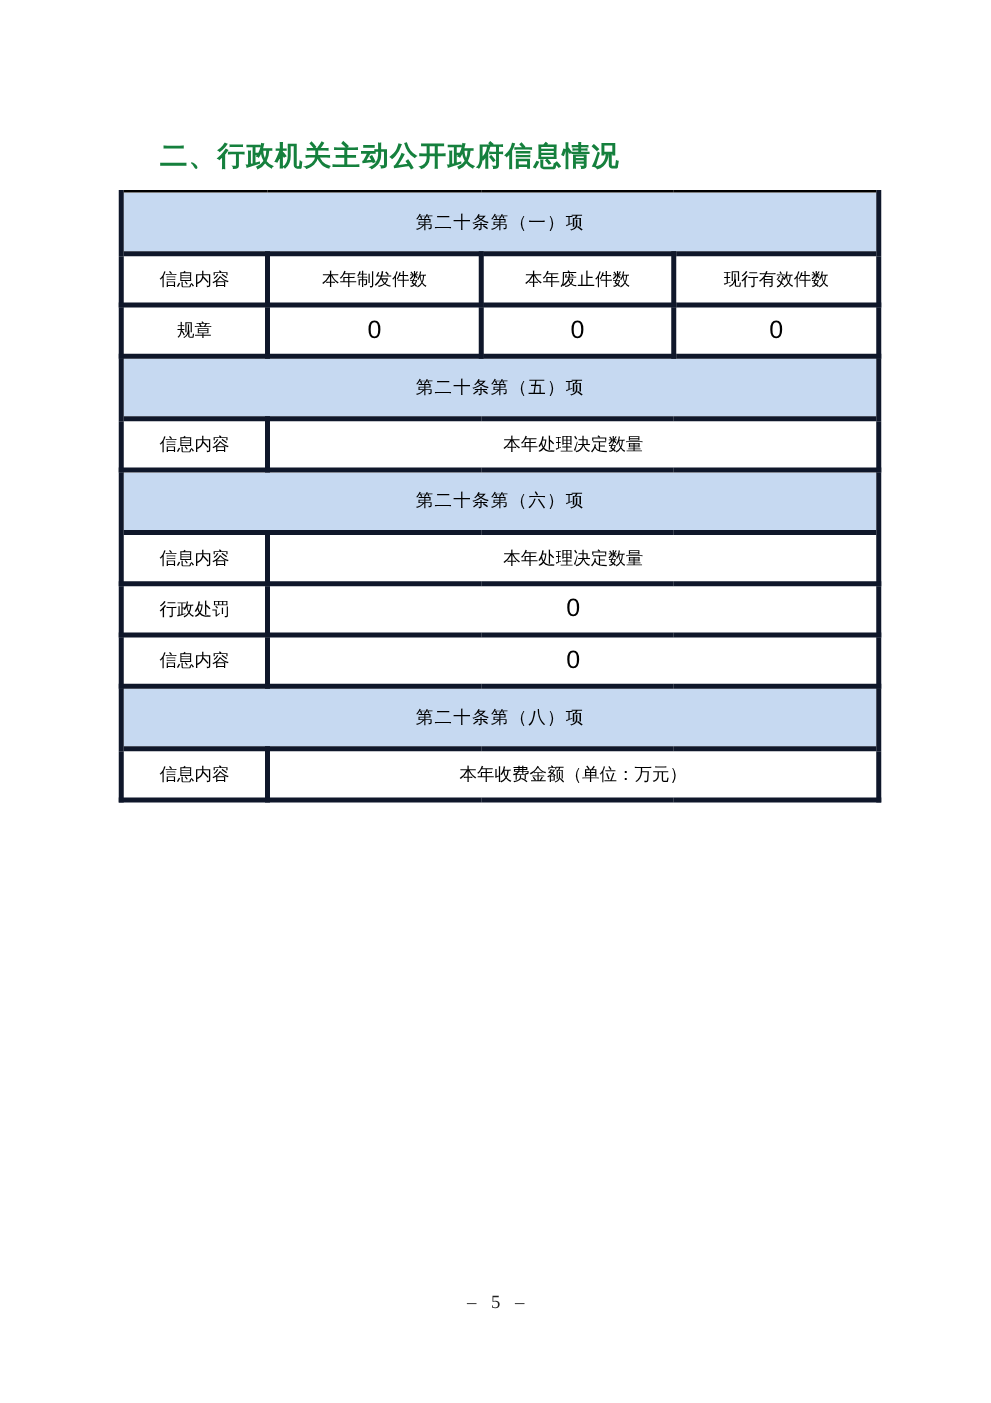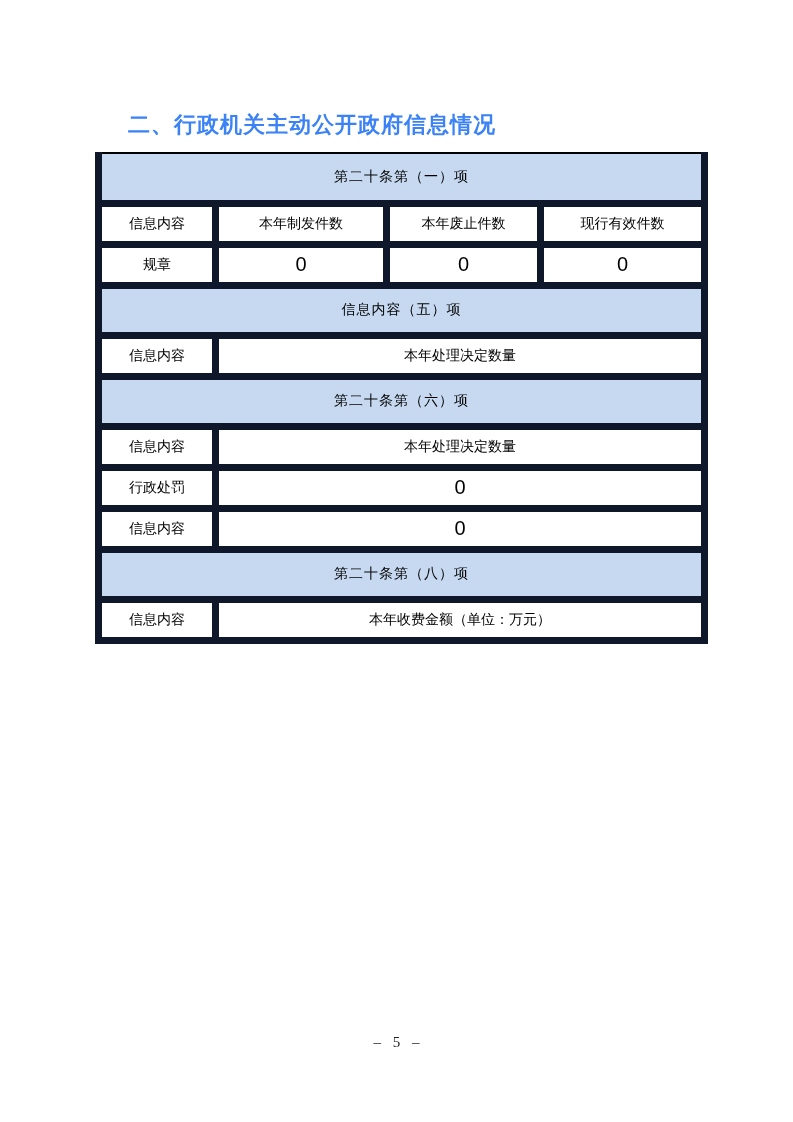--- a/index.html
+++ b/index.html
@@ -15,34 +15,34 @@
     color: #000000;
   }
   .page-title {
     position: absolute;
     left: 128px;
     top: 110px;
     font-family: "Liberation Sans", sans-serif;
     font-weight: bold;
     font-size: 22px;
     letter-spacing: 1px;
-    color: #3b82f6;
+    color: #15803d;
     white-space: nowrap;
   }
   table.report {
     position: absolute;
     left: 95px;
     top: 152px;
     width: 606px;
     border-collapse: collapse;
     table-layout: fixed;
     font-size: 14px;
   }
   table.report td {
-    border: 7px solid #0f172a;
+    border: 4px solid #0f172a;
     text-align: center;
     vertical-align: middle;
     padding: 0 4px;
     overflow: hidden;
   }
   table.report {
     border: 2px solid #000000;
   }
   tr.section-header td {
     background: #c6d9f1;
@@ -96,21 +96,21 @@
       <td>现行有效件数</td>
     </tr>
     <tr class="h-row">
       <td class="label">规章</td>
       <td class="num">0</td>
       <td class="num">0</td>
       <td class="num">0</td>
     </tr>
 
     <tr class="section-header h-head">
-      <td colspan="4">信息内容（五）项</td>
+      <td colspan="4">第二十条第（五）项</td>
     </tr>
     <tr class="h-row">
       <td>信息内容</td>
       <td colspan="3">本年处理决定数量</td>
     </tr>
 
     <tr class="section-header h-head">
       <td colspan="4">第二十条第（六）项</td>
     </tr>
     <tr class="h-row">

